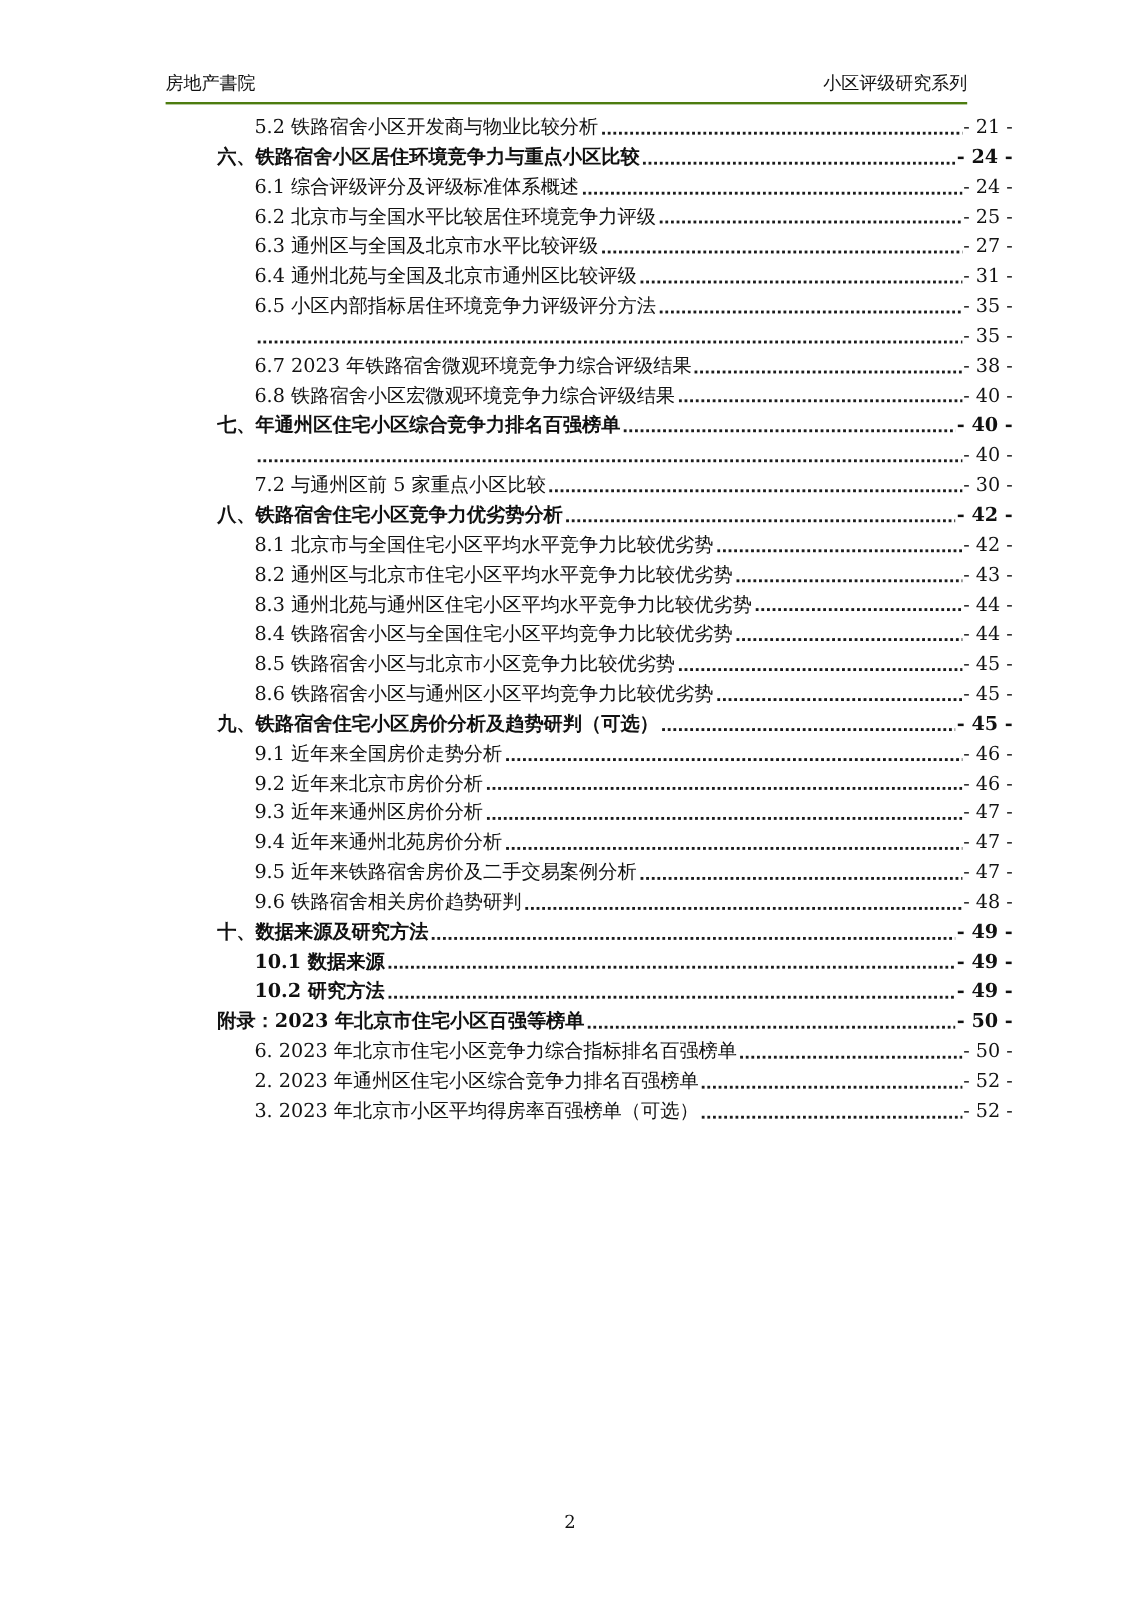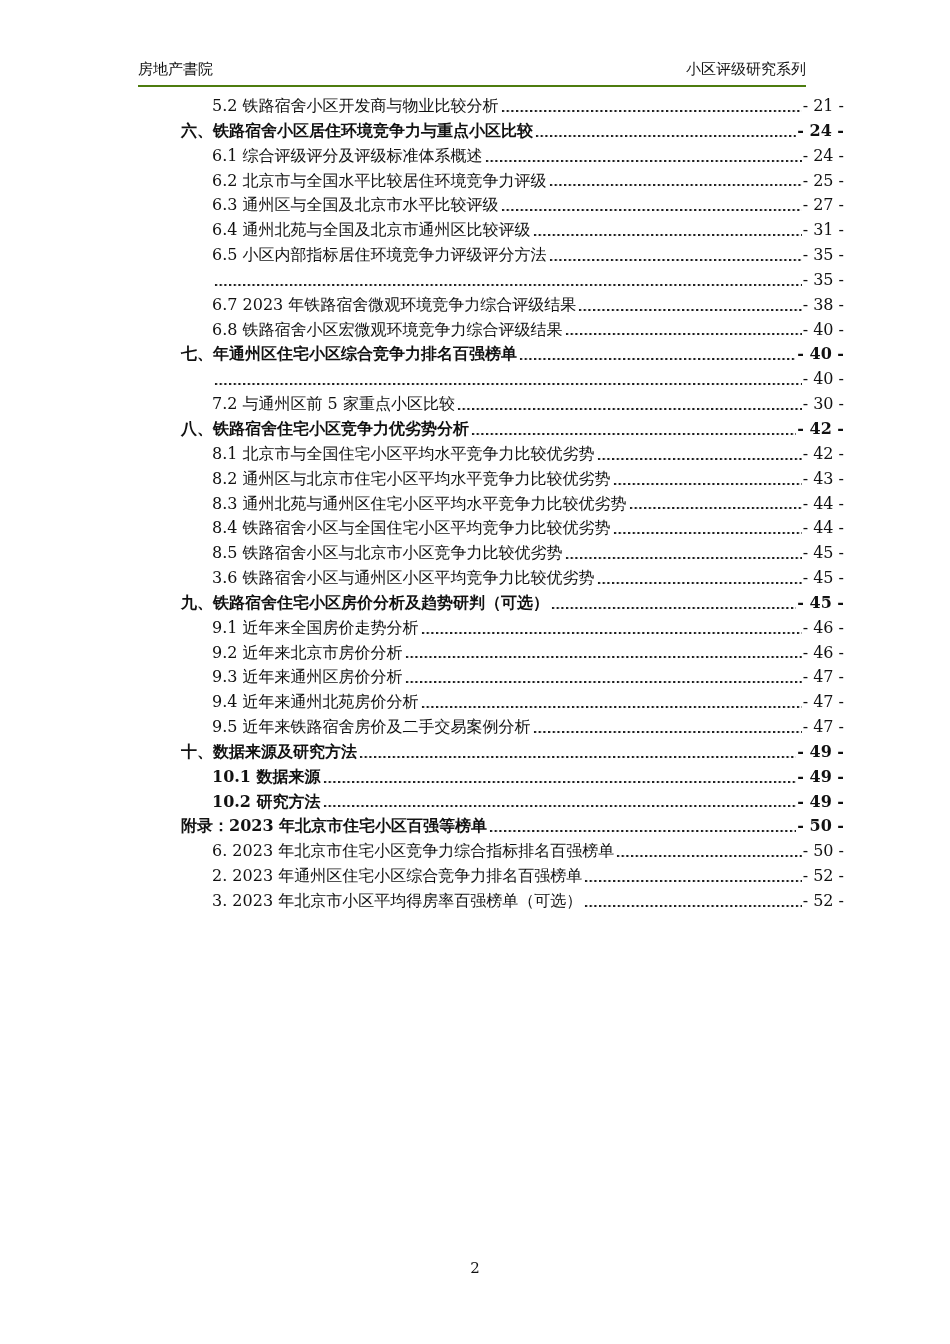--- a/index.html
+++ b/index.html
@@ -164,21 +164,21 @@
     <span class="toc-text">8.4 铁路宿舍小区与全国住宅小区平均竞争力比较优劣势</span>
     <span class="leader"></span>
     <span class="toc-page">- 44 -</span>
   </div>
     <div class="toc-row level-2">
     <span class="toc-text">8.5 铁路宿舍小区与北京市小区竞争力比较优劣势</span>
     <span class="leader"></span>
     <span class="toc-page">- 45 -</span>
   </div>
     <div class="toc-row level-2">
-    <span class="toc-text">3.6 铁路宿舍小区与通州区小区平均竞争力比较优劣势</span>
+    <span class="toc-text">8.6 铁路宿舍小区与通州区小区平均竞争力比较优劣势</span>
     <span class="leader"></span>
     <span class="toc-page">- 45 -</span>
   </div>
     <div class="toc-row level-1 bold">
     <span class="toc-text">九、铁路宿舍住宅小区房价分析及趋势研判（可选）</span>
     <span class="leader"></span>
     <span class="toc-page">- 45 -</span>
   </div>
     <div class="toc-row level-2">
     <span class="toc-text">9.1 近年来全国房价走势分析</span>
@@ -197,20 +197,25 @@
   </div>
     <div class="toc-row level-2">
     <span class="toc-text">9.4 近年来通州北苑房价分析</span>
     <span class="leader"></span>
     <span class="toc-page">- 47 -</span>
   </div>
     <div class="toc-row level-2">
     <span class="toc-text">9.5 近年来铁路宿舍房价及二手交易案例分析</span>
     <span class="leader"></span>
     <span class="toc-page">- 47 -</span>
+  </div>
+    <div class="toc-row level-2">
+    <span class="toc-text">9.6 铁路宿舍相关房价趋势研判</span>
+    <span class="leader"></span>
+    <span class="toc-page">- 48 -</span>
   </div>
     <div class="toc-row level-1 bold">
     <span class="toc-text">十、数据来源及研究方法</span>
     <span class="leader"></span>
     <span class="toc-page">- 49 -</span>
   </div>
     <div class="toc-row level-2 bold">
     <span class="toc-text">10.1 数据来源</span>
     <span class="leader"></span>
     <span class="toc-page">- 49 -</span>

